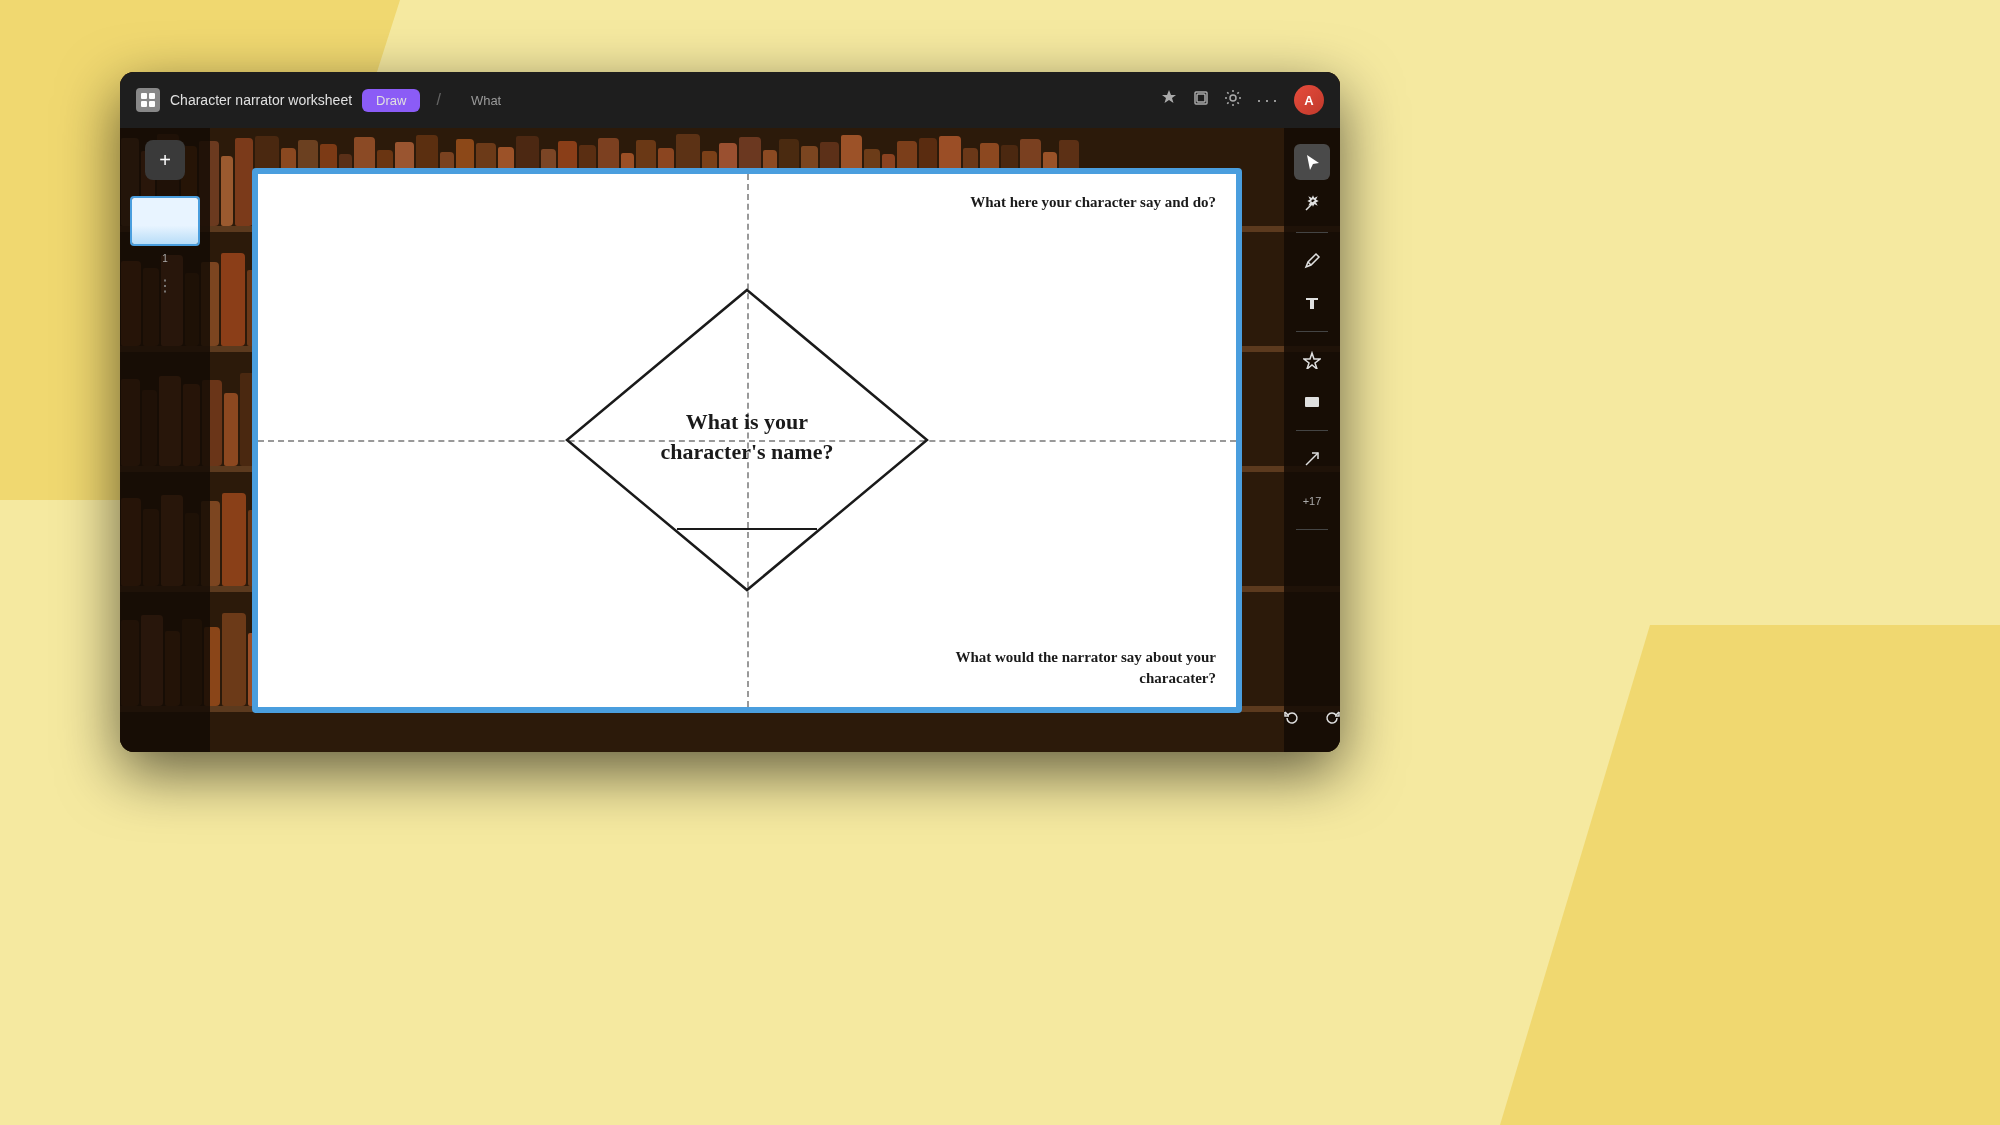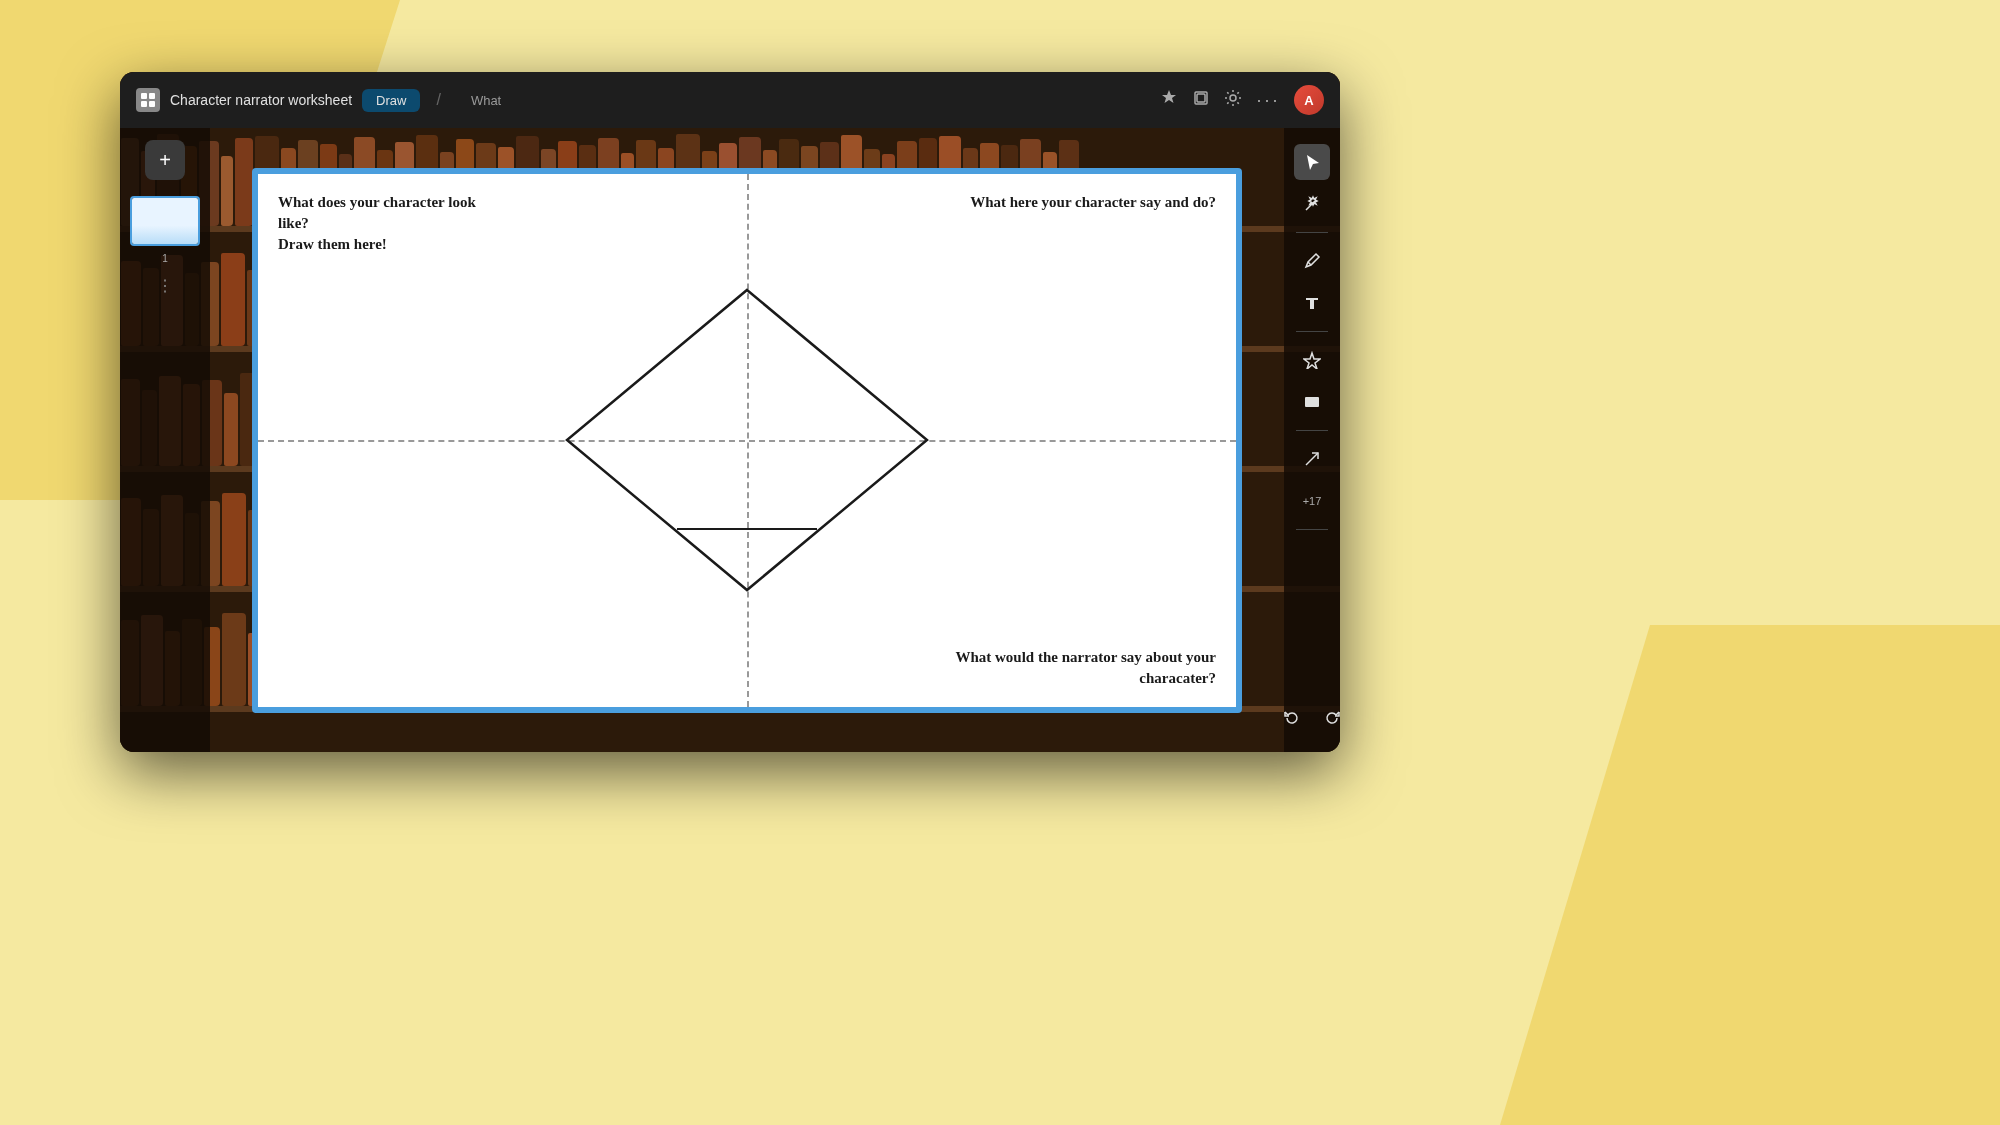--- a/index.html
+++ b/index.html
@@ -111,21 +111,21 @@
     }
     .mode-button {
       padding: 4px 14px;
       border-radius: 6px;
       font-size: 13px;
       font-weight: 500;
       cursor: pointer;
       border: none;
     }
     .mode-draw {
-      background: #0c4a6e;
+      background: #8b5cf6;
       color: #e0e0e0;
     }
     .mode-play {
       background: transparent;
       color: #999;
     }
     .titlebar-right {
       display: flex;
       align-items: center;
       gap: 14px;
@@ -603,35 +603,35 @@
       </div>
     </div>
 
     <div class="main-canvas">
 
       <div class="worksheet">
 
         <div class="divider-v"></div>
         <div class="divider-h"></div>
 
-        <div class="quadrant-label label-tl">
-          <span style="white-space:pre-line;">What does your character look like?
-Draw them here!</span>
-        </div>
         <div class="quadrant-label label-tr">
           <span>What here your character say and do?</span>
         </div>
         <div class="quadrant-label label-br">
           <span>What would the narrator say about your characater?</span>
         </div>
 
         <div class="diamond-container">
           <svg class="diamond-svg" viewBox="0 0 380 320" fill="none" xmlns="http://www.w3.org/2000/svg">
             <polygon points="190,10 370,160 190,310 10,160" stroke="#1a1a1a" stroke-width="2.5" fill="none"></polygon>
           </svg>
+          <div class="diamond-text-group">
+            <div>What is your</div>
+            <div>character's name?</div>
+          </div>
           <div class="name-line"></div>
         </div>
 
 
       </div>
     </div>
 
     <div class="right-toolbar">
       <div class="tool-btn active">
         <svg width="18" height="18" viewBox="0 0 18 18" fill="white">

